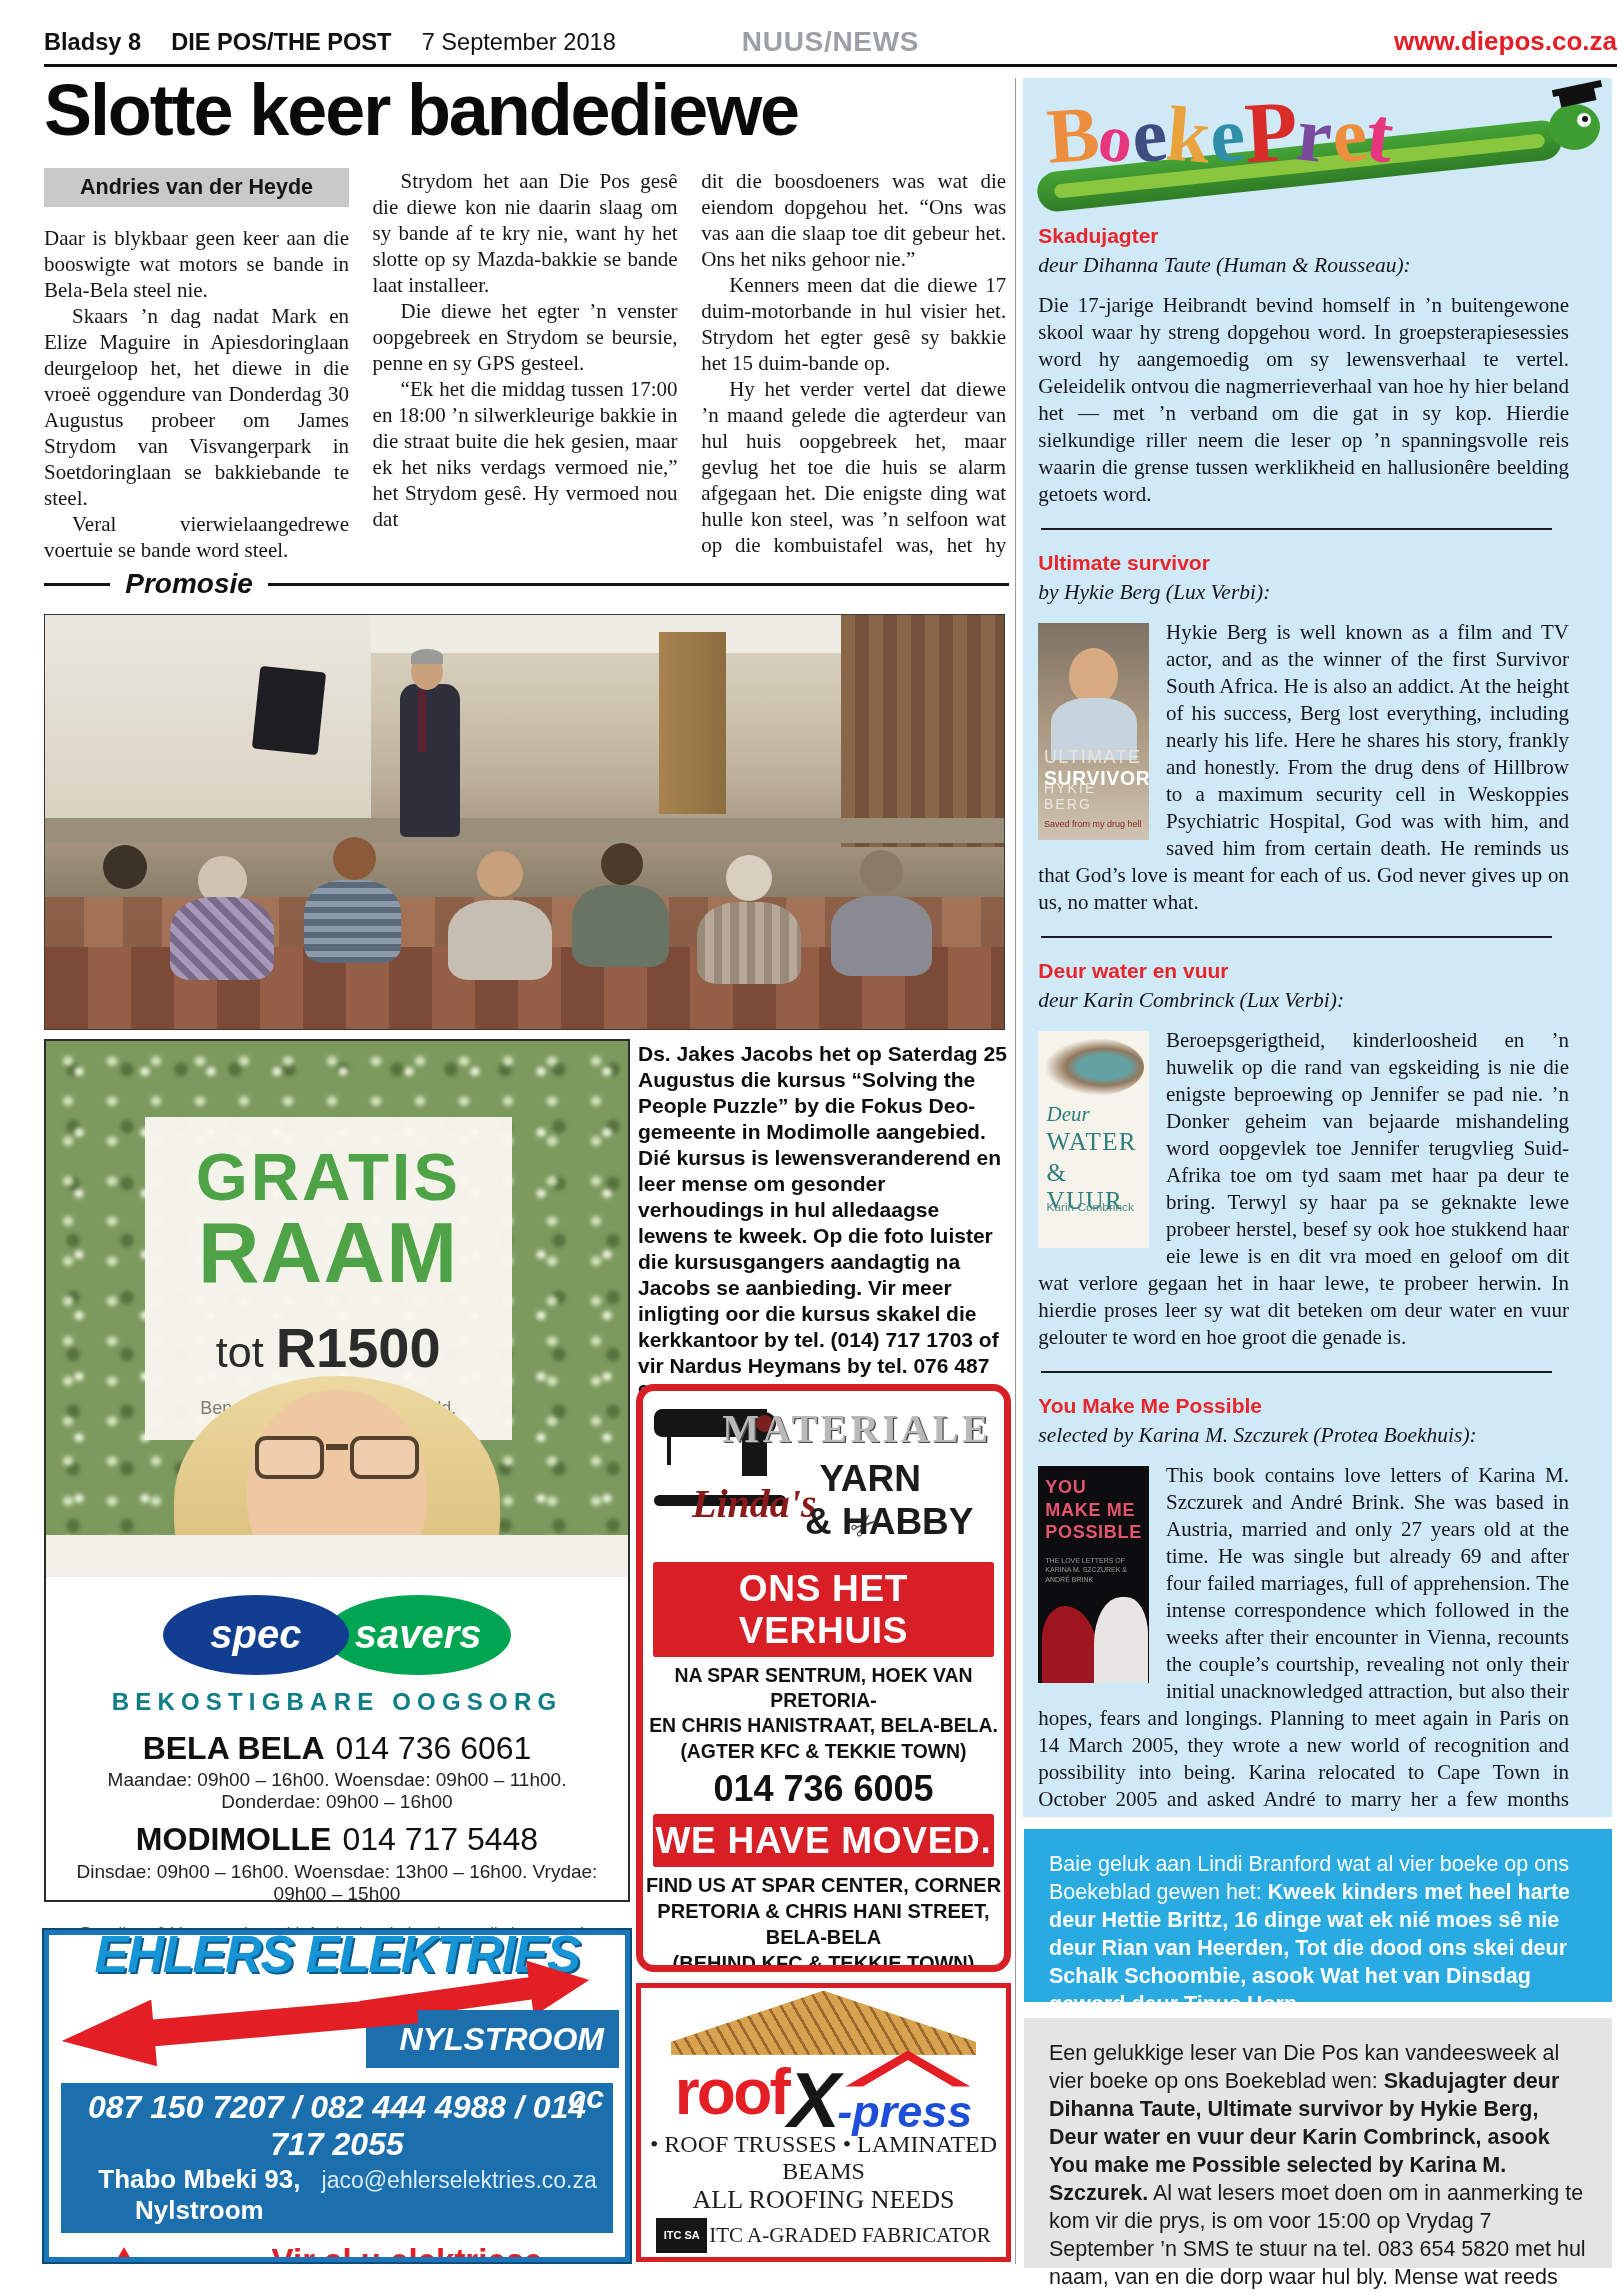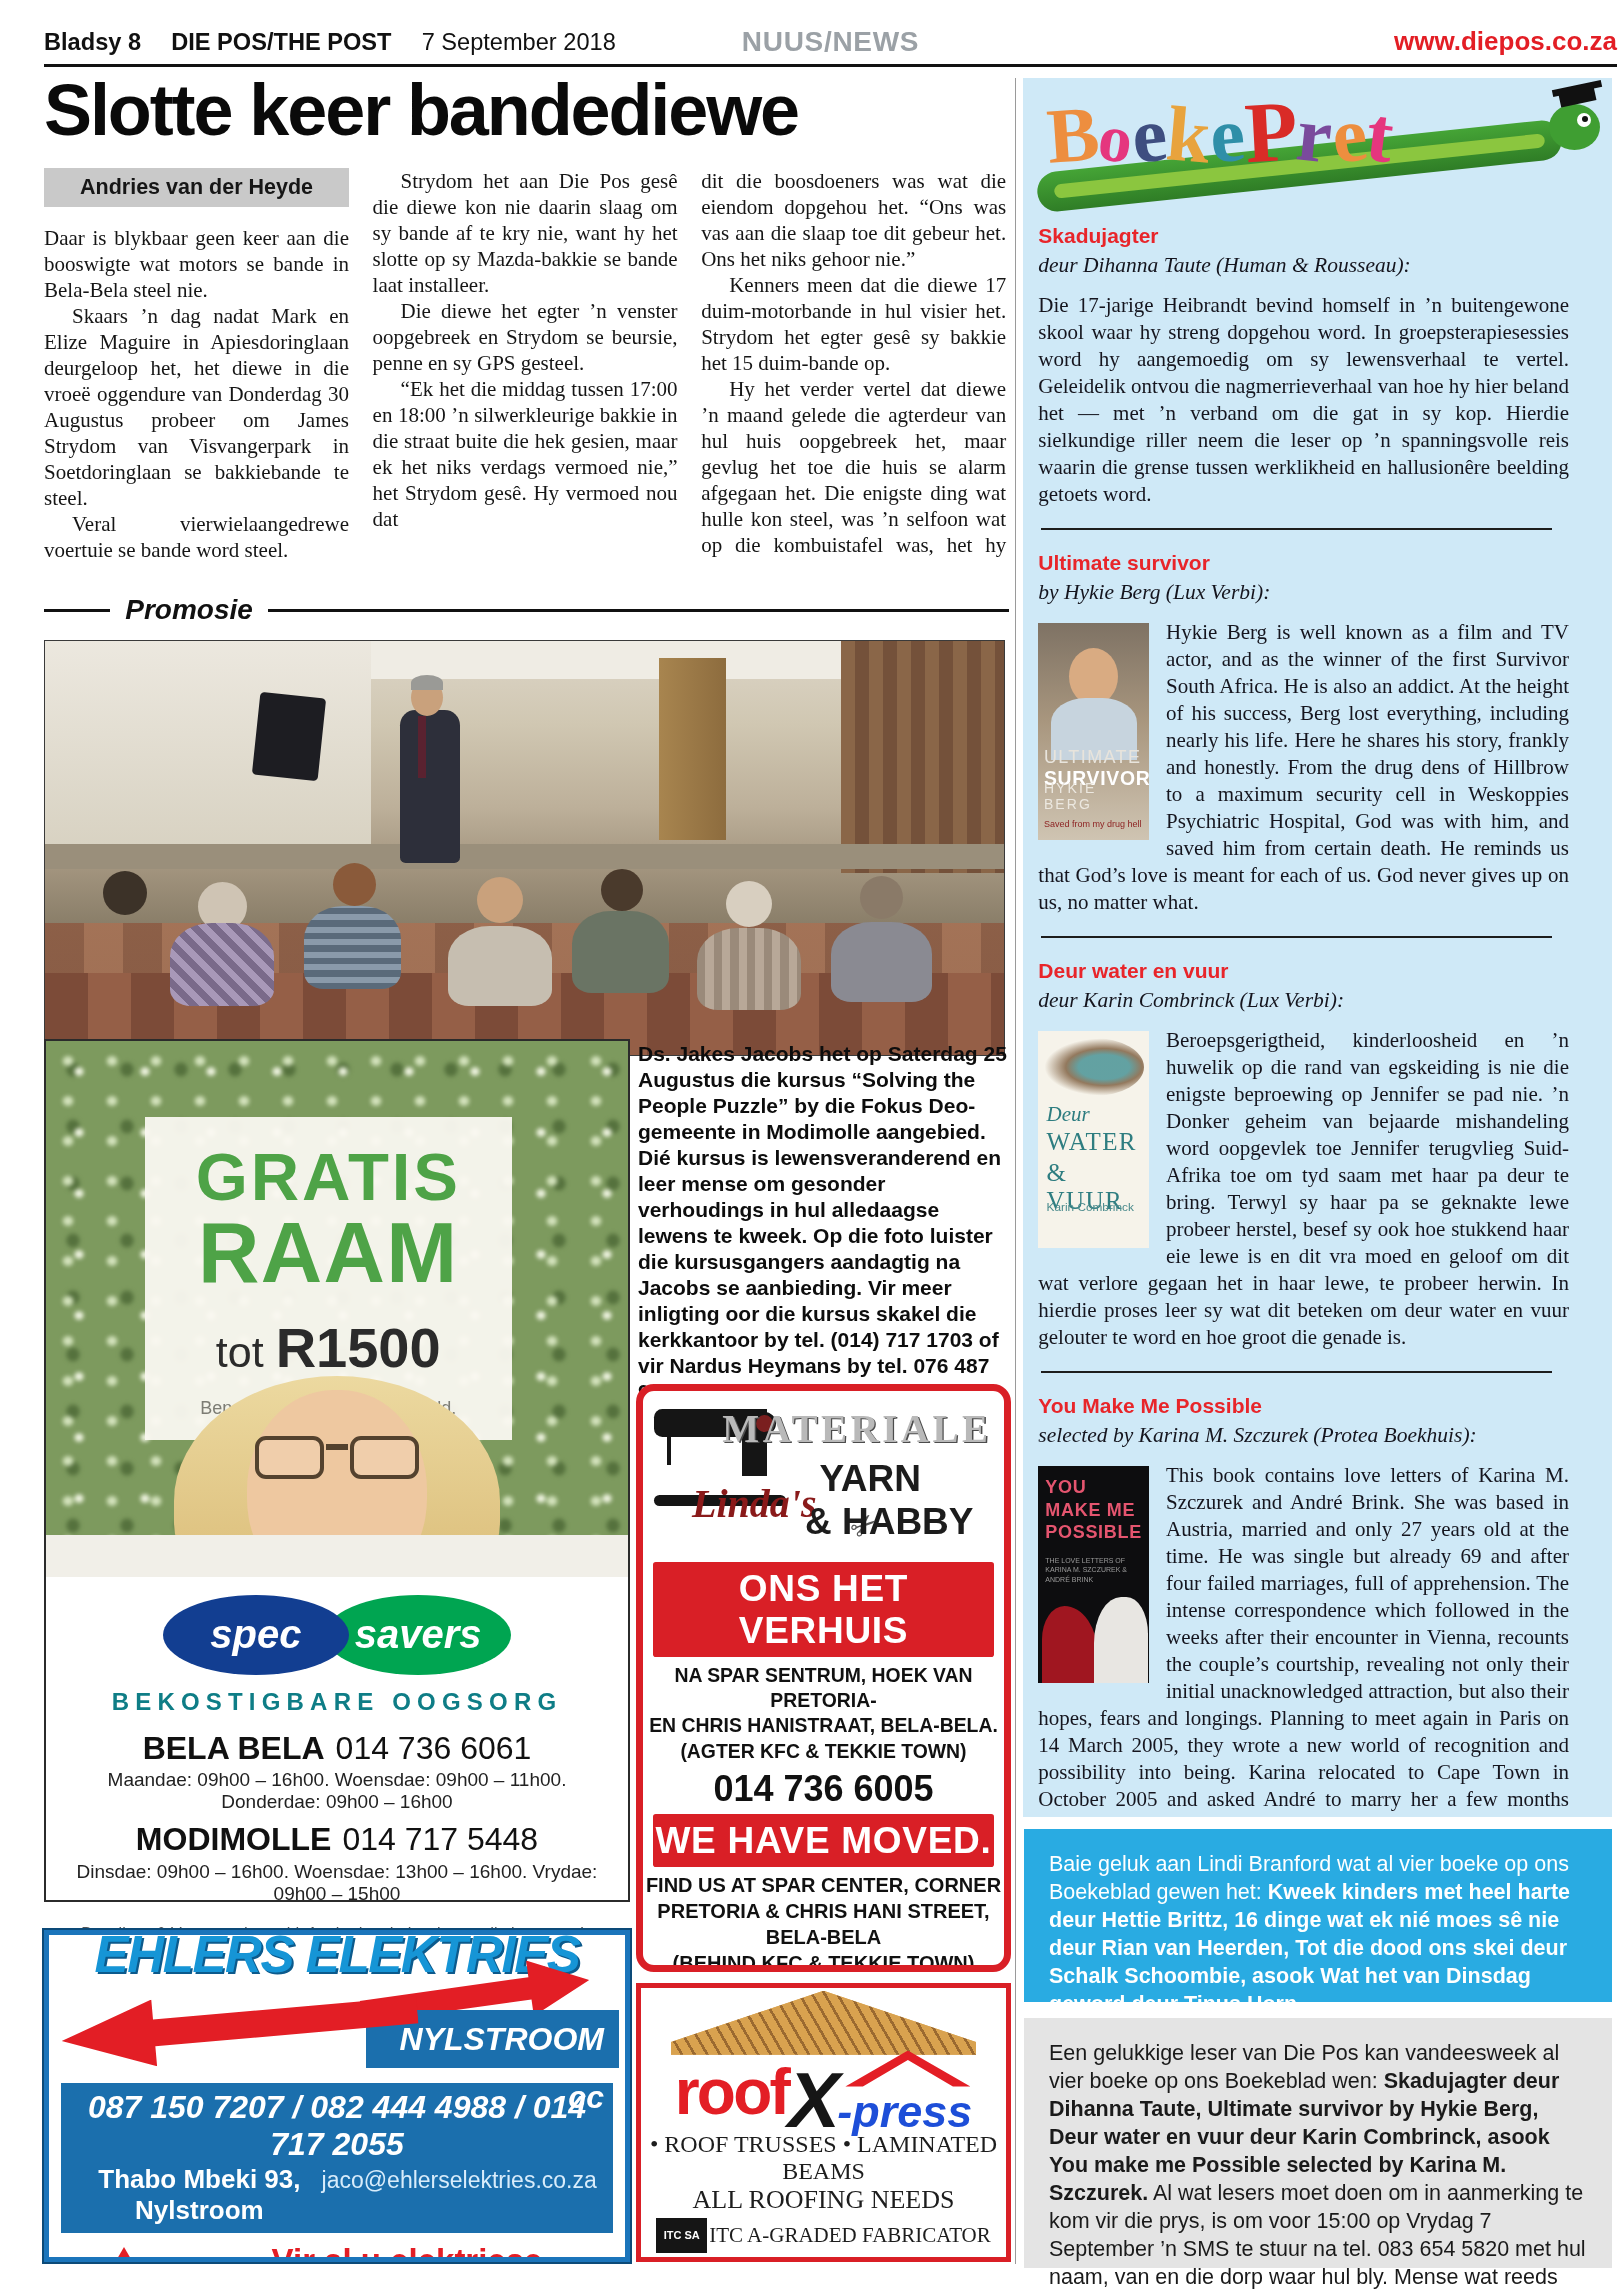--- a/index.html
+++ b/index.html
@@ -19,21 +19,21 @@
   .article{position:absolute;left:44px;top:74px;width:965px}
   .headline{font-size:72px;font-weight:800;letter-spacing:-2.1px;color:#0a0a0a;line-height:1.02}
   .cols{display:flex;gap:23.6px;margin-top:21px;height:390px;overflow:hidden}
   .col{width:305px;font-family:"Liberation Serif",serif;font-size:21px;line-height:26px;
        text-align:justify;color:#161616}
   .bylinebox{background:#c9c9c9;height:39px;line-height:39px;padding-left:36px;
              font-family:"Liberation Sans",sans-serif;font-size:21.5px;font-weight:800;
              margin-bottom:18px;width:100%}
   .col p{margin:0}
   .col p.ind{text-indent:28px}
-  .promo{display:flex;align-items:center;gap:15.3px;margin-top:36px;height:32px}
+  .promo{display:flex;align-items:center;gap:15.3px;margin-top:10px;height:32px}
   .pline{height:2.8px;background:#111}
   .pline.short{width:66px}
   .pline.long{flex:1}
   .plabel{font-size:28px;font-weight:800;font-style:italic}
   
   .photo{position:relative;margin-top:14px;width:961px;height:416px;border:1.4px solid #3a3a3a;
          overflow:hidden;background:linear-gradient(180deg,#ddd6c8 0%,#d0c7b2 20%,#bdb09a 40%,#a2947e 55%,#837863 72%,#6b6154 100%)}
   .ph{position:absolute}
   .ph-wallL{left:0;top:0;width:34%;height:50%;background:linear-gradient(180deg,#ece8df,#d8d2c2)}
   .ph-ceil{left:0;top:0;width:100%;height:9%;background:#efece4}

